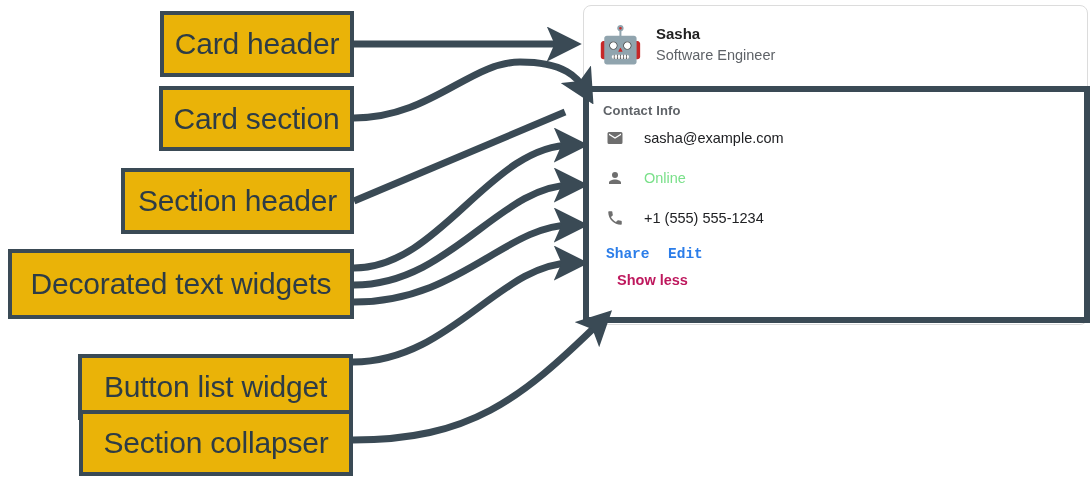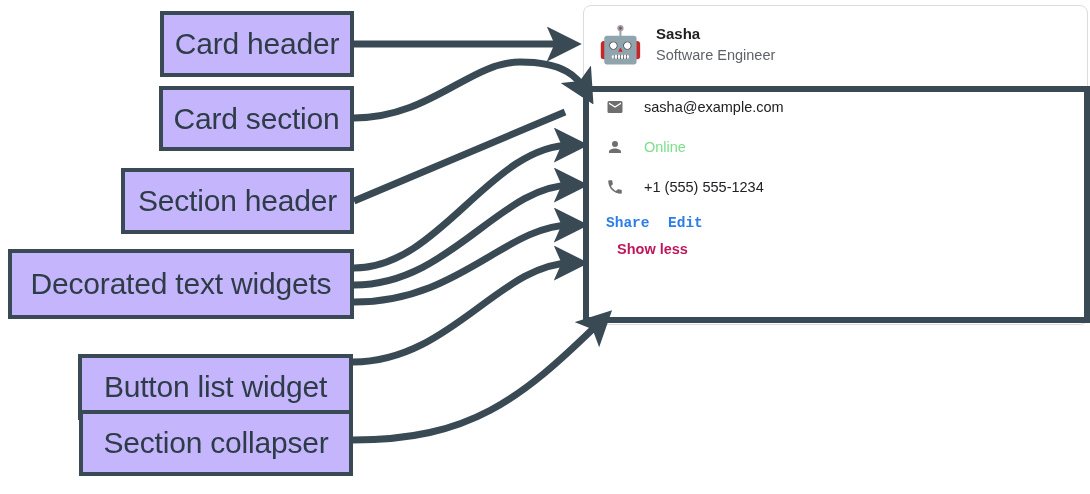--- a/index.html
+++ b/index.html
@@ -16,21 +16,21 @@
     height: 494px;
     background: #ffffff;
     overflow: hidden;
   }
 
   
   .callout {
     position: absolute;
     box-sizing: border-box;
     border: 4px solid #3a4a55;
-    background: #c4b5fd;
+    background: #eab308;
     color: #2d3c46;
     display: flex;
     align-items: center;
     justify-content: center;
     font-size: 30px;
     line-height: 1;
     letter-spacing: -0.2px;
     white-space: nowrap;
     z-index: 30;
   }
@@ -183,20 +183,21 @@
     <div id="card-header">
       <div id="avatar">🤖</div>
       <div id="header-text">
         <div id="card-title">Sasha</div>
         <div id="card-subtitle">Software Engineer</div>
       </div>
     </div>
 
     <div id="card-section">
 
+      <div id="section-header">Contact Info</div>
 
       <div class="row">
         <span class="row-icon">
           <svg width="18" height="18" viewBox="0 0 24 24" fill="#6e6e6e">
             <path d="M20 4H4a2 2 0 0 0-2 2v12a2 2 0 0 0 2 2h16a2 2 0 0 0 2-2V6a2 2 0 0 0-2-2zm0 4l-8 5-8-5V6l8 5 8-5v2z"></path>
           </svg>
         </span>
         <span class="row-text">sasha@example.com</span>
       </div>
 

